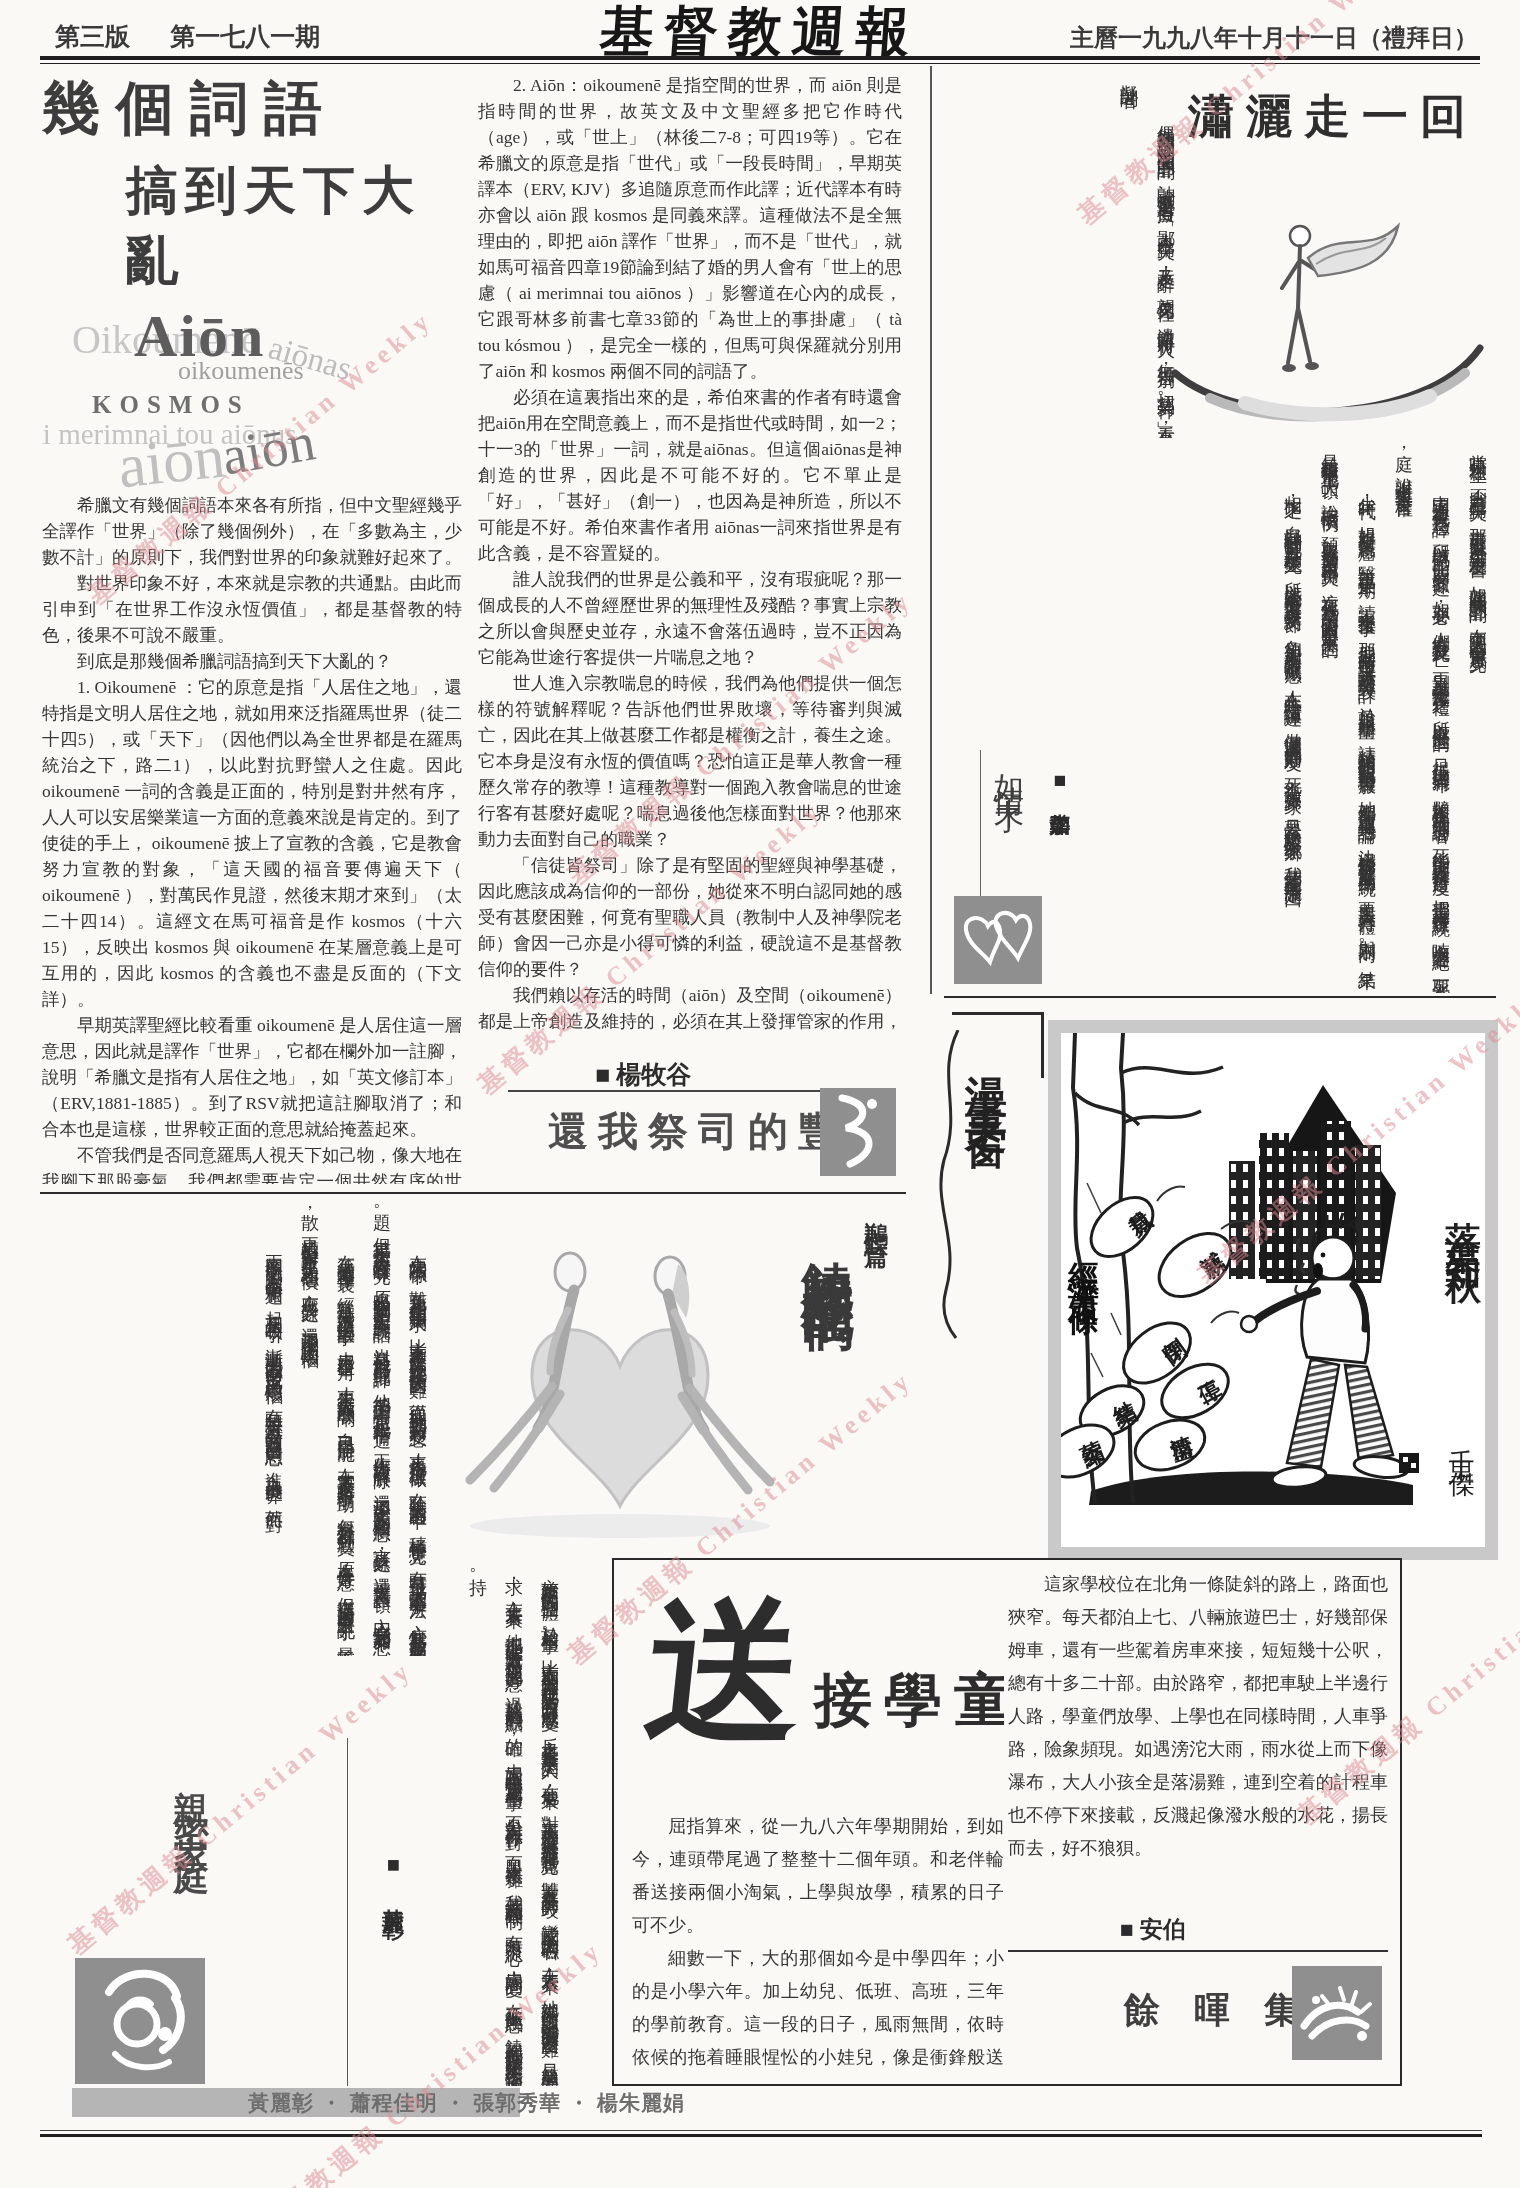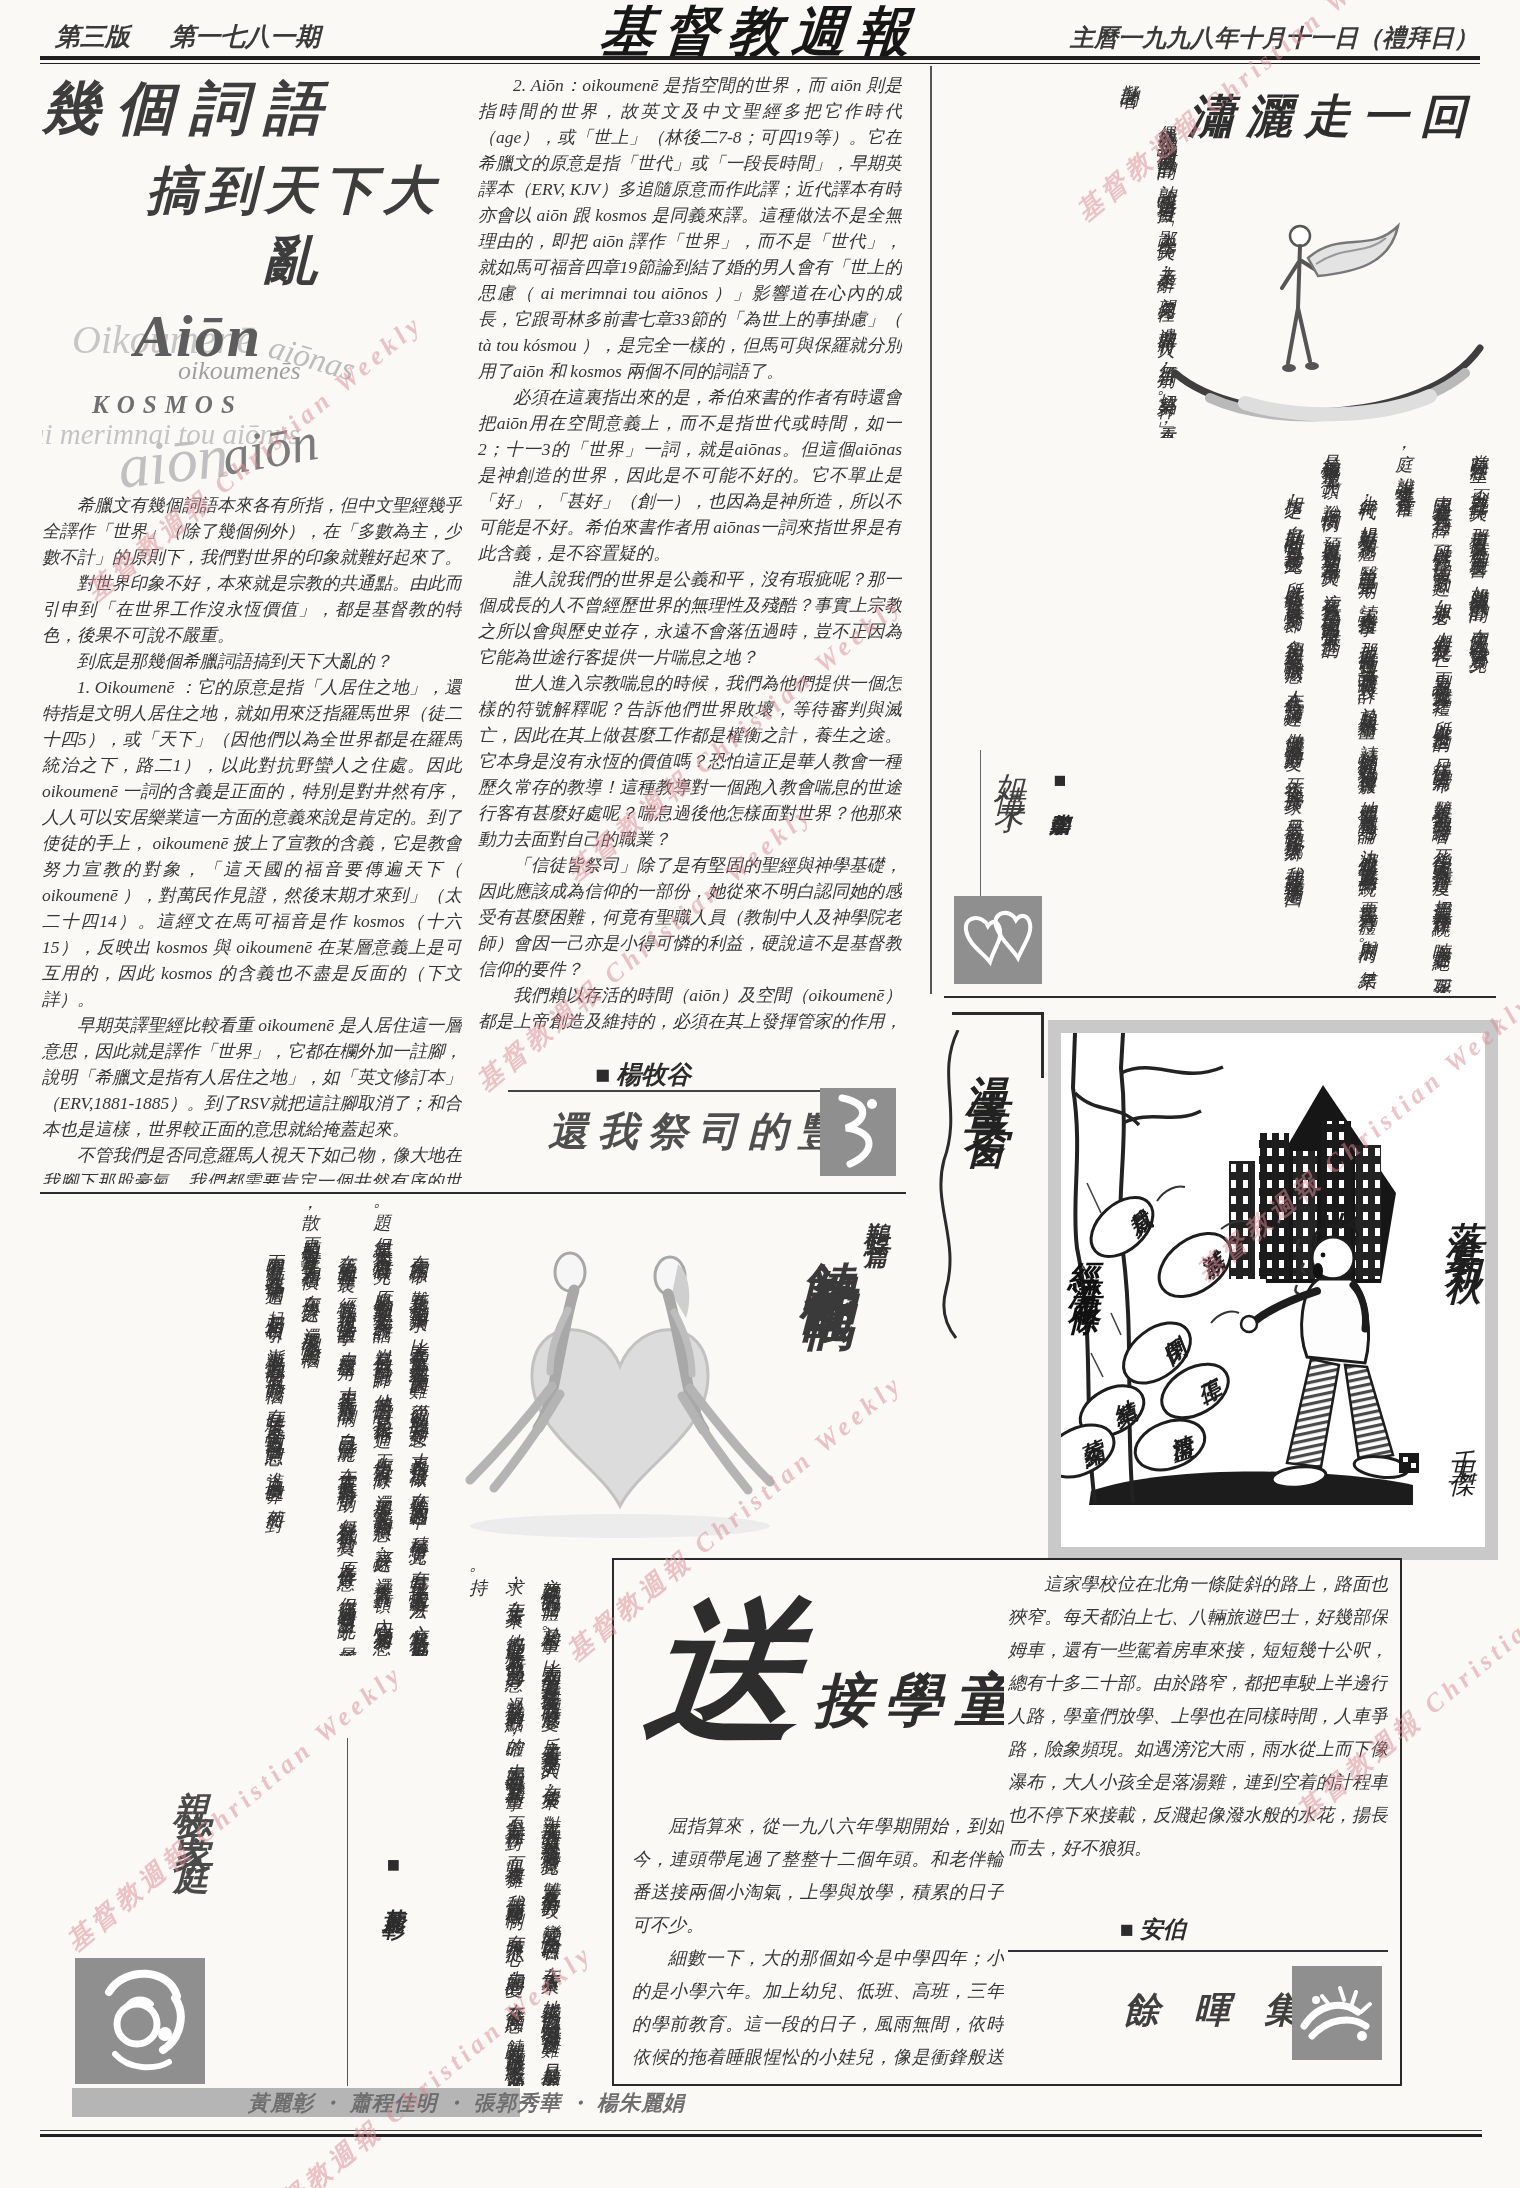--- a/index.html
+++ b/index.html
@@ -1,17 +1,17 @@
 <!DOCTYPE html>
 <html><head>
 <meta charset="utf-8">
 <style>
   html,body{margin:0;padding:0;background:#e8e6e0;}
   #page{position:relative;width:1520px;height:2188px;background:#faf9f5;overflow:hidden;
-        font-family:"Liberation Serif","DejaVu Serif",serif;color:#3a3a3a;margin:0 auto;font-style:italic;}
+        font-family:"Liberation Serif","DejaVu Serif",serif;color:#3a3a3a;margin:0 auto;}
   .abs{position:absolute;}
   .sans{font-family:"Liberation Sans","DejaVu Sans",sans-serif;}
   .v{writing-mode:vertical-rl;text-orientation:mixed;}
   .rule{position:absolute;background:#1f1f1f;}
   p{margin:0;text-align:justify;text-indent:2em;}
   .body-p{font-size:17.5px;line-height:26px;color:#353535;}
   .vtext{font-size:18px;line-height:37px;letter-spacing:2.5px;color:#333;white-space:pre-line;overflow:hidden;}
   .wm{position:absolute;transform:rotate(-40deg);font-size:26px;letter-spacing:5px;font-weight:700;
       color:rgba(222,138,148,.50);white-space:nowrap;pointer-events:none;z-index:5;}
   .byline{font-weight:700;color:#2c2c2c;}
@@ -38,21 +38,21 @@
   <div class="wm" style="left:520px;top:720px;">基督教週報 Christian Weekly</div>
   <div class="wm" style="left:430px;top:930px;">基督教週報 Christian Weekly</div>
   <div class="wm" style="left:1150px;top:1120px;">基督教週報 Christian Weekly</div>
   <div class="wm" style="left:520px;top:1500px;">基督教週報 Christian Weekly</div>
   <div class="wm" style="left:20px;top:1790px;">基督教週報 Christian Weekly</div>
   <div class="wm" style="left:1250px;top:1660px;">基督教週報 Christian Weekly</div>
   <div class="wm" style="left:210px;top:2070px;">基督教週報 Christian Weekly</div>
 
   <div class="abs" style="left:42px;top:70px;width:420px;height:1114px;overflow:hidden;">
     <div class="sans" style="font-size:58px;font-weight:700;letter-spacing:16px;color:#3d3d3d;">幾個詞語</div>
-    <div class="sans" style="font-size:52px;font-weight:700;letter-spacing:7px;color:#3d3d3d;margin:8px 0 0 84px;text-align:center;">搞到天下大亂</div>
+    <div class="sans" style="font-size:52px;font-weight:700;letter-spacing:7px;color:#3d3d3d;margin:8px 0 0 84px;">搞到天下大亂</div>
     <div style="position:relative;height:172px;margin-top:14px;">
       <span class="abs" style="left:30px;top:6px;font-size:40px;color:#c6c6c6;">Oikoumenē</span>
       <span class="abs" style="left:136px;top:46px;font-size:26px;color:#9f9f9f;">oikoumenēs</span>
       <span class="abs" style="left:226px;top:30px;font-size:33px;color:#bcbcbc;transform:rotate(16deg);">aiōnas</span>
       <span class="abs" style="left:92px;top:-8px;font-size:60px;font-weight:600;color:#5d5d5d;letter-spacing:2px;">Aiōn</span>
       <span class="abs" style="left:50px;top:70px;font-size:36px;color:#6f6f6f;letter-spacing:8px;font-variant:small-caps;font-weight:600;text-align:center;">kosmos</span>
       <span class="abs" style="left:-12px;top:108px;font-size:29px;color:#c4c4c4;white-space:nowrap;">ai merimnai tou aiōnus</span>
       <span class="abs" style="left:76px;top:116px;font-size:62px;color:#c0c0c0;transform:rotate(-6deg);">aiōn</span>
       <span class="abs" style="left:180px;top:108px;font-size:54px;color:#7c7c7c;transform:rotate(-10deg);">aiōn</span>
     </div>

